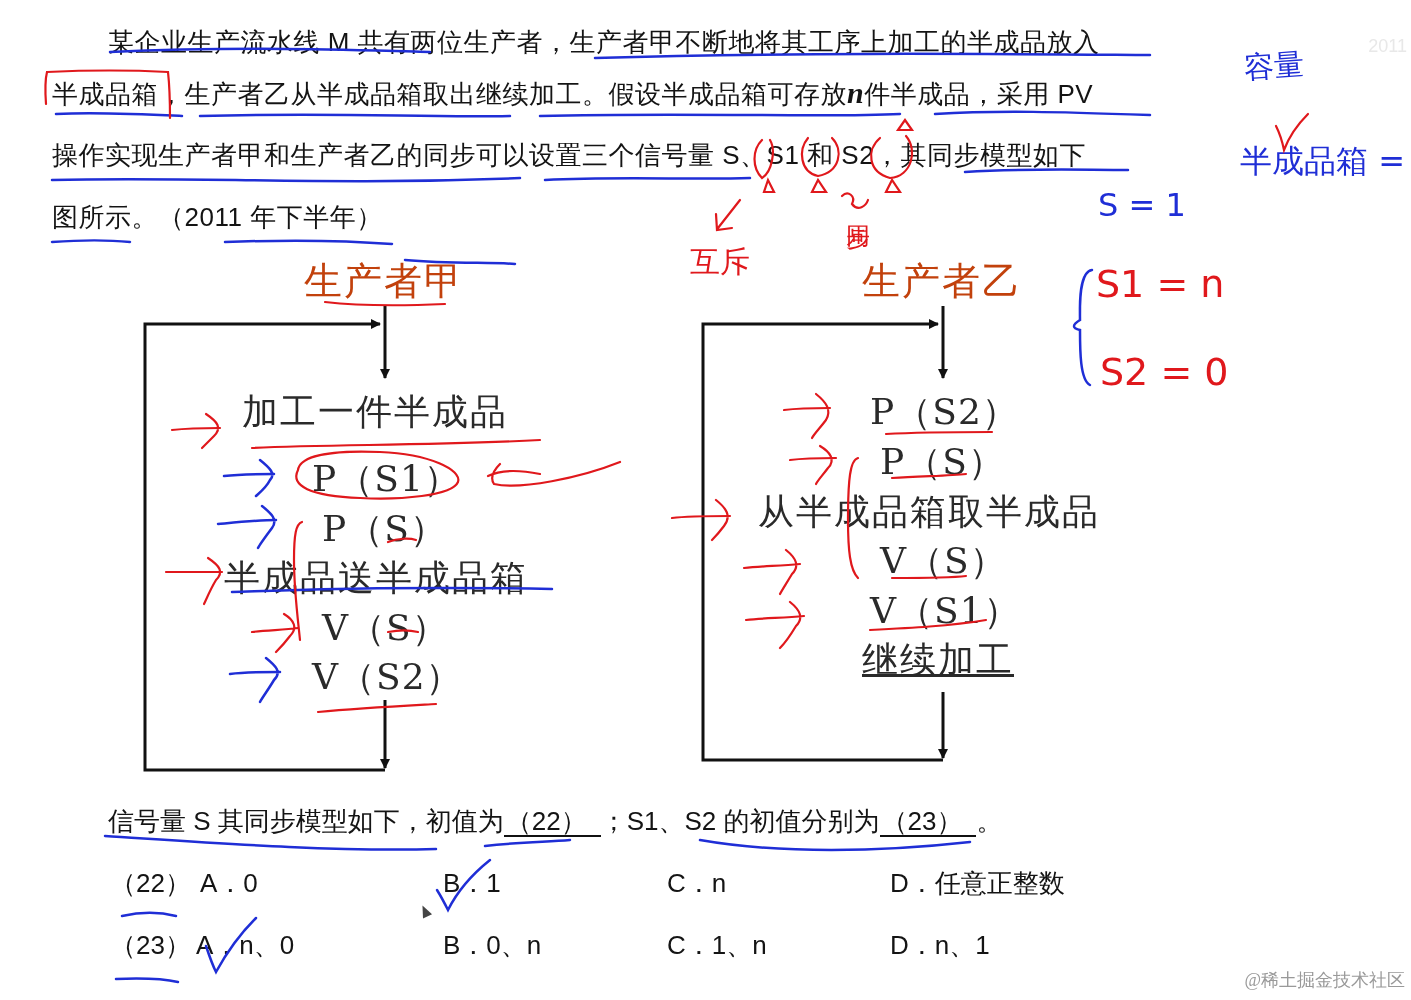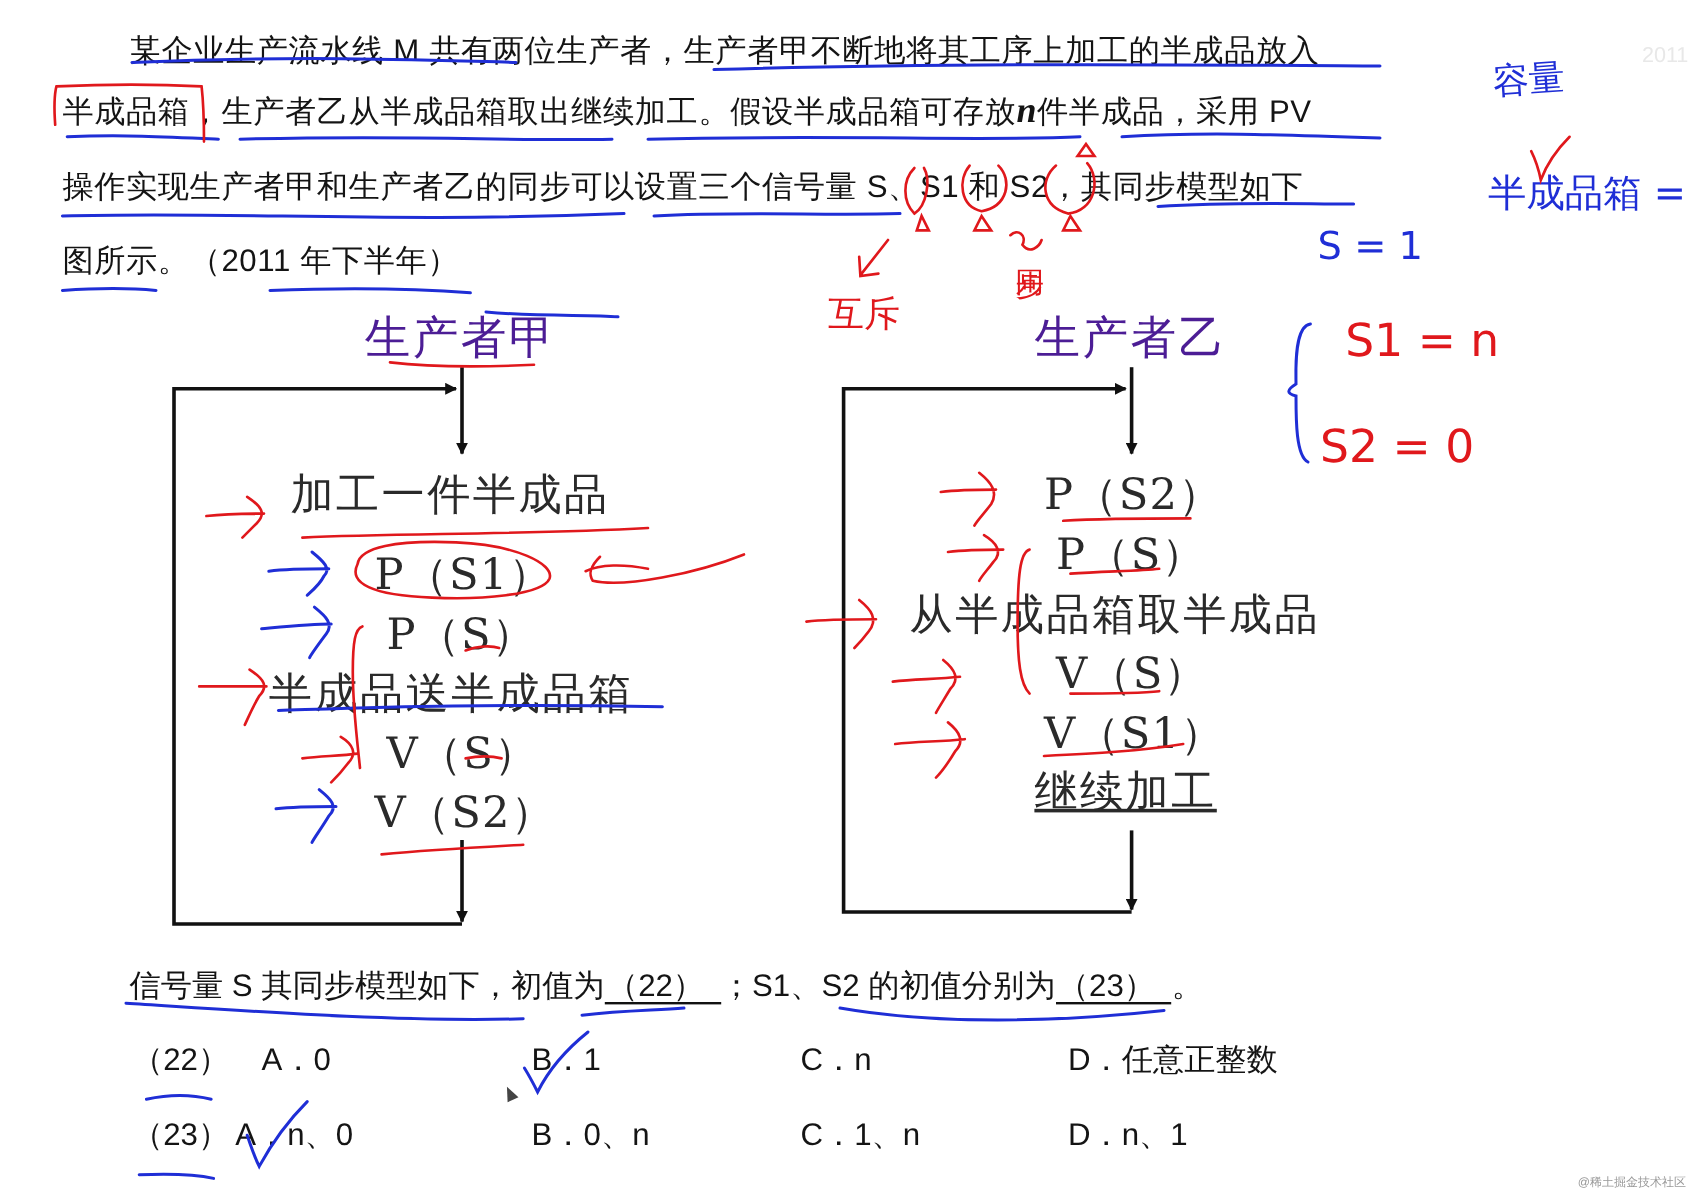--- a/index.html
+++ b/index.html
@@ -8,38 +8,39 @@
     background:#ffffff;
     font-family:"Liberation Sans", "DejaVu Sans", sans-serif;
     color:#111;
   }
   .para-line {
     position:absolute; font-size:26px; line-height:32px; white-space:nowrap;
     letter-spacing:0.5px; color:#141414;
   }
   .italic-n { font-family:"Liberation Serif", "DejaVu Serif", serif; font-style:italic; font-weight:bold; font-size:30px; }
   .diagram-title {
-    position:absolute; font-size:38px; color:#4c1d95; letter-spacing:2px;
+    position:absolute; font-size:38px; color:#c2410c; letter-spacing:2px;
     font-family:"DejaVu Sans", sans-serif; white-space:nowrap;
   }
   .step {
     position:absolute; font-size:36px; color:#2a2a2a; white-space:nowrap;
     font-family:"DejaVu Serif", "Liberation Serif", serif; letter-spacing:1px;
   }
   .step.cjk { font-family:"DejaVu Sans", sans-serif; letter-spacing:2px; }
   .q-line {
     position:absolute; font-size:26px; white-space:nowrap; color:#141414;
   }
   .blank {
     display:inline-block; border-bottom:2px solid #111; padding:0 14px 0 2px; line-height:28px;
   }
   .opt { position:absolute; font-size:26px; white-space:nowrap; color:#141414; }
   .watermark {
-    position:absolute; right:6px; bottom:8px; font-size:10px; color:#999;
+    position:absolute; right:6px; bottom:8px; font-size:18px; color:#999;
     white-space:nowrap;
+    font-family:Liberation Serif, serif;
   }
   .watermark2 {
     position:absolute; right:4px; top:36px; font-size:18px; color:#e8e8e8; white-space:nowrap;
   }
   svg.overlay { position:absolute; left:0; top:0; pointer-events:none; }
   .hw { position:absolute; font-family:"DejaVu Sans", sans-serif; white-space:nowrap; }
   .hw.blue { color:#1f2ed6; }
   .hw.red { color:#e0181c; }
   .cursor {
     position:absolute; left:420px; top:905px; width:0; height:0;
@@ -71,37 +72,37 @@
 <div class="step cjk" style="left:758px; top:488px;">从半成品箱取半成品</div>
 <div class="step" style="left:880px; top:537px;">V（S）</div>
 <div class="step" style="left:870px; top:587px;">V（S1）</div>
 <div class="step cjk" style="left:862px; top:636px;text-decoration:underline;">继续加工</div>
 
 <div class="q-line" style="left:108px; top:804px;">
   <span>信号量 S 其同步模型如下，初值为</span><span class="blank">（22）</span><span>；S1、S2 的初值分别为</span><span class="blank">（23）</span><span>。</span>
 </div>
 
 <div class="opt" style="left:110px; top:866px;">（22）</div>
-<div class="opt" style="left:218px; top:866px;">A．0</div>
+<div class="opt" style="left:200px; top:866px;">A．0</div>
 <div class="opt" style="left:443px; top:866px;">B．1</div>
 <div class="opt" style="left:667px; top:866px;">C．n</div>
 <div class="opt" style="left:890px; top:866px;">D．任意正整数</div>
 
 <div class="opt" style="left:110px; top:928px;">（23）</div>
 <div class="opt" style="left:196px; top:928px;">A．n、0</div>
 <div class="opt" style="left:443px; top:928px;">B．0、n</div>
 <div class="opt" style="left:667px; top:928px;">C．1、n</div>
 <div class="opt" style="left:890px; top:928px;">D．n、1</div>
 
 <div class="cursor"></div>
 
 <div class="hw blue" style="left:1244px; top:46px; font-size:30px; transform:rotate(-4deg);">容量</div>
 <div class="hw blue" style="left:1240px; top:140px; font-size:32px;">半成品箱 = n</div>
 <div class="hw blue" style="left:1098px; top:186px; font-size:32px;">S = 1</div>
-<div class="hw red" style="left:1096px; top:262px; font-size:38px;margin-left:25px;">S1 = n</div>
+<div class="hw red" style="left:1096px; top:262px; font-size:38px;">S1 = n</div>
 <div class="hw red" style="left:1100px; top:350px; font-size:38px;">S2 = 0</div>
 <div class="hw red" style="left:690px; top:242px; font-size:30px;">互斥</div>
 <div class="hw red" style="left:842px; top:206px; font-size:24px; writing-mode:vertical-rl;">同步</div>
 
 <svg class="overlay" width="1411" height="1000" viewBox="0 0 1411 1000">
   <defs>
     <marker id="ah" markerWidth="10" markerHeight="10" refX="9" refY="5" orient="auto" markerUnits="userSpaceOnUse">
       <path d="M0,0 L10,5 L0,10 z" fill="#111"></path>
     </marker>
   </defs>

